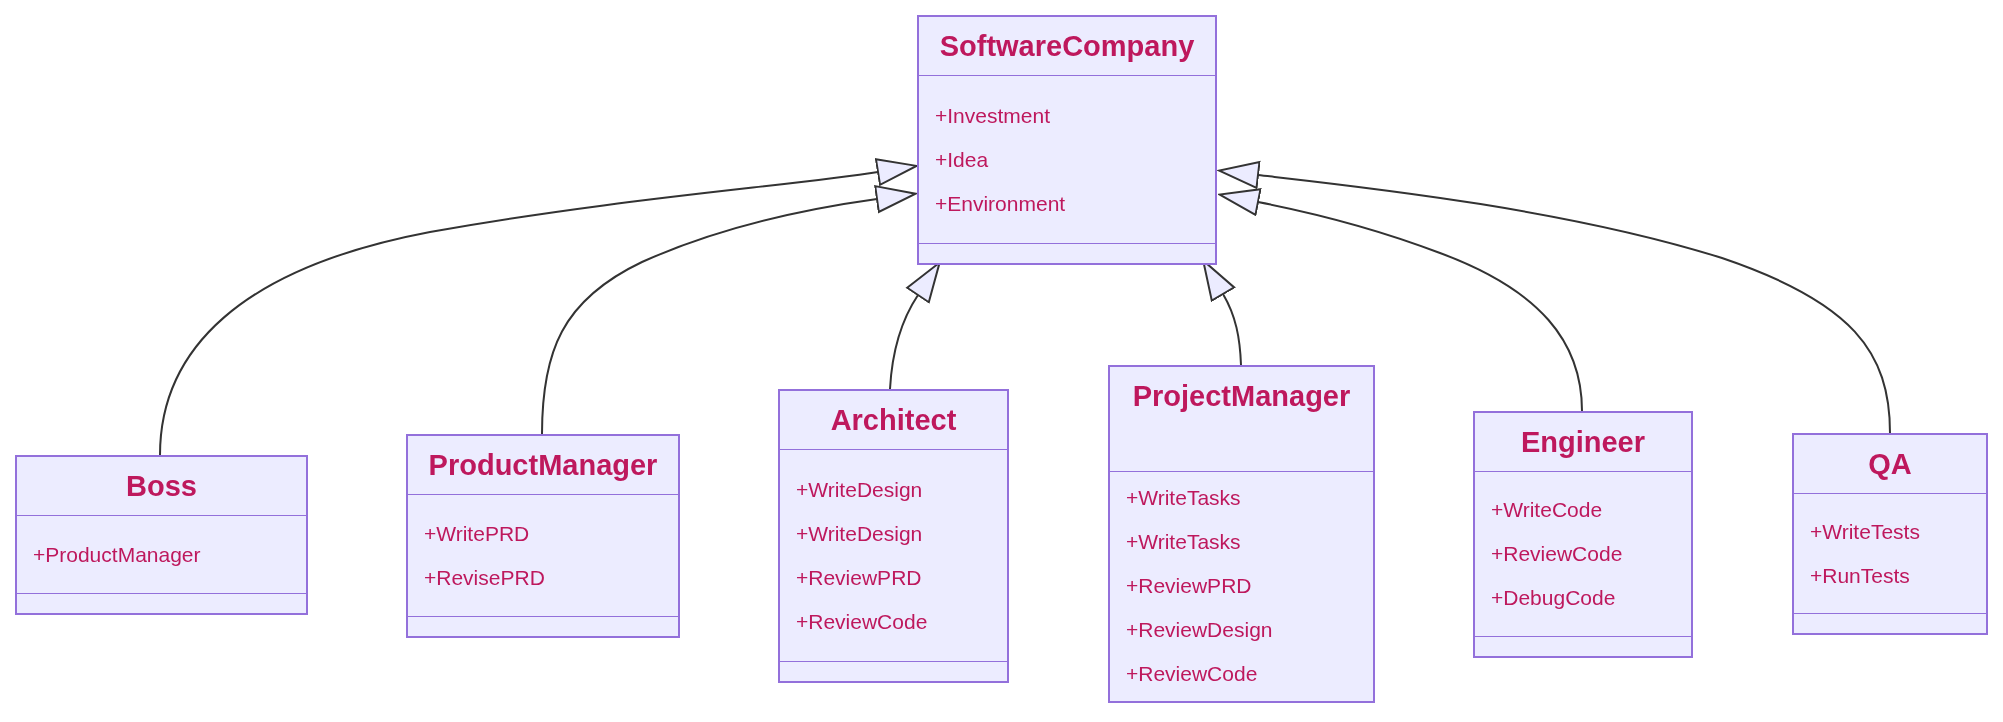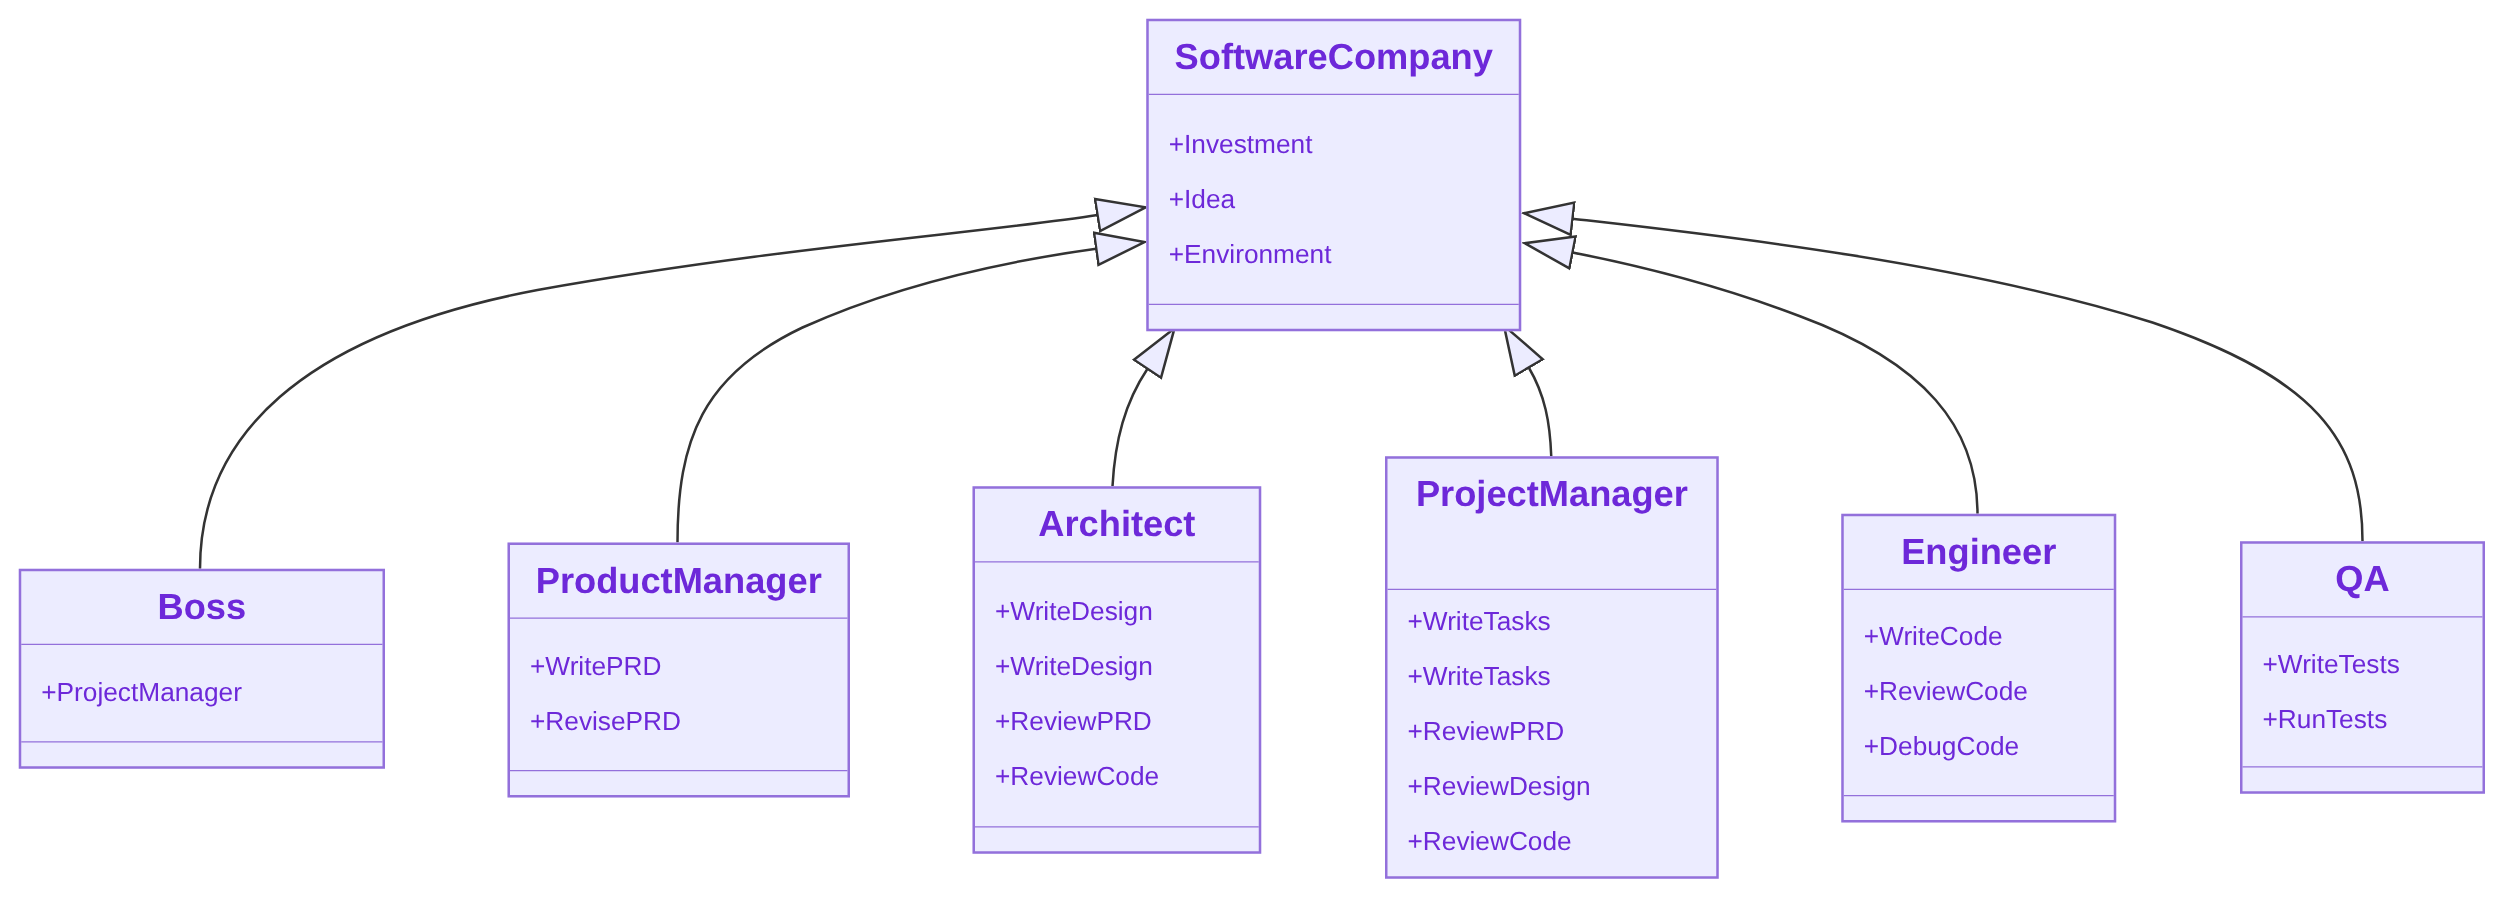--- a/index.html
+++ b/index.html
@@ -6,21 +6,21 @@
     margin: 0;
     padding: 0;
     background: #ffffff;
   }
   .canvas {
     position: relative;
     width: 2003px;
     height: 722px;
     background: #ffffff;
     font-family: "Liberation Sans", "DejaVu Sans", sans-serif;
-    color: #6d28d9;
+    color: #be185d;
     overflow: hidden;
   }
   .edges {
     position: absolute;
     left: 0;
     top: 0;
     width: 2003px;
     height: 722px;
   }
   .edge-path {
@@ -88,21 +88,21 @@
       <div class="class-member">+Investment</div>
       <div class="class-member">+Idea</div>
       <div class="class-member">+Environment</div>
     </div>
     <div class="class-methods-empty"></div>
   </div>
 
   <div class="class-box" style="left:15px; top:455px; width:293px; height:160px;">
     <div class="class-title">Boss</div>
     <div class="class-members">
-      <div class="class-member">+ProjectManager</div>
+      <div class="class-member">+ProductManager</div>
     </div>
     <div class="class-methods-empty"></div>
   </div>
 
   <div class="class-box" style="left:406px; top:434px; width:274px; height:204px;">
     <div class="class-title">ProductManager</div>
     <div class="class-members">
       <div class="class-member">+WritePRD</div>
       <div class="class-member">+RevisePRD</div>
     </div>

